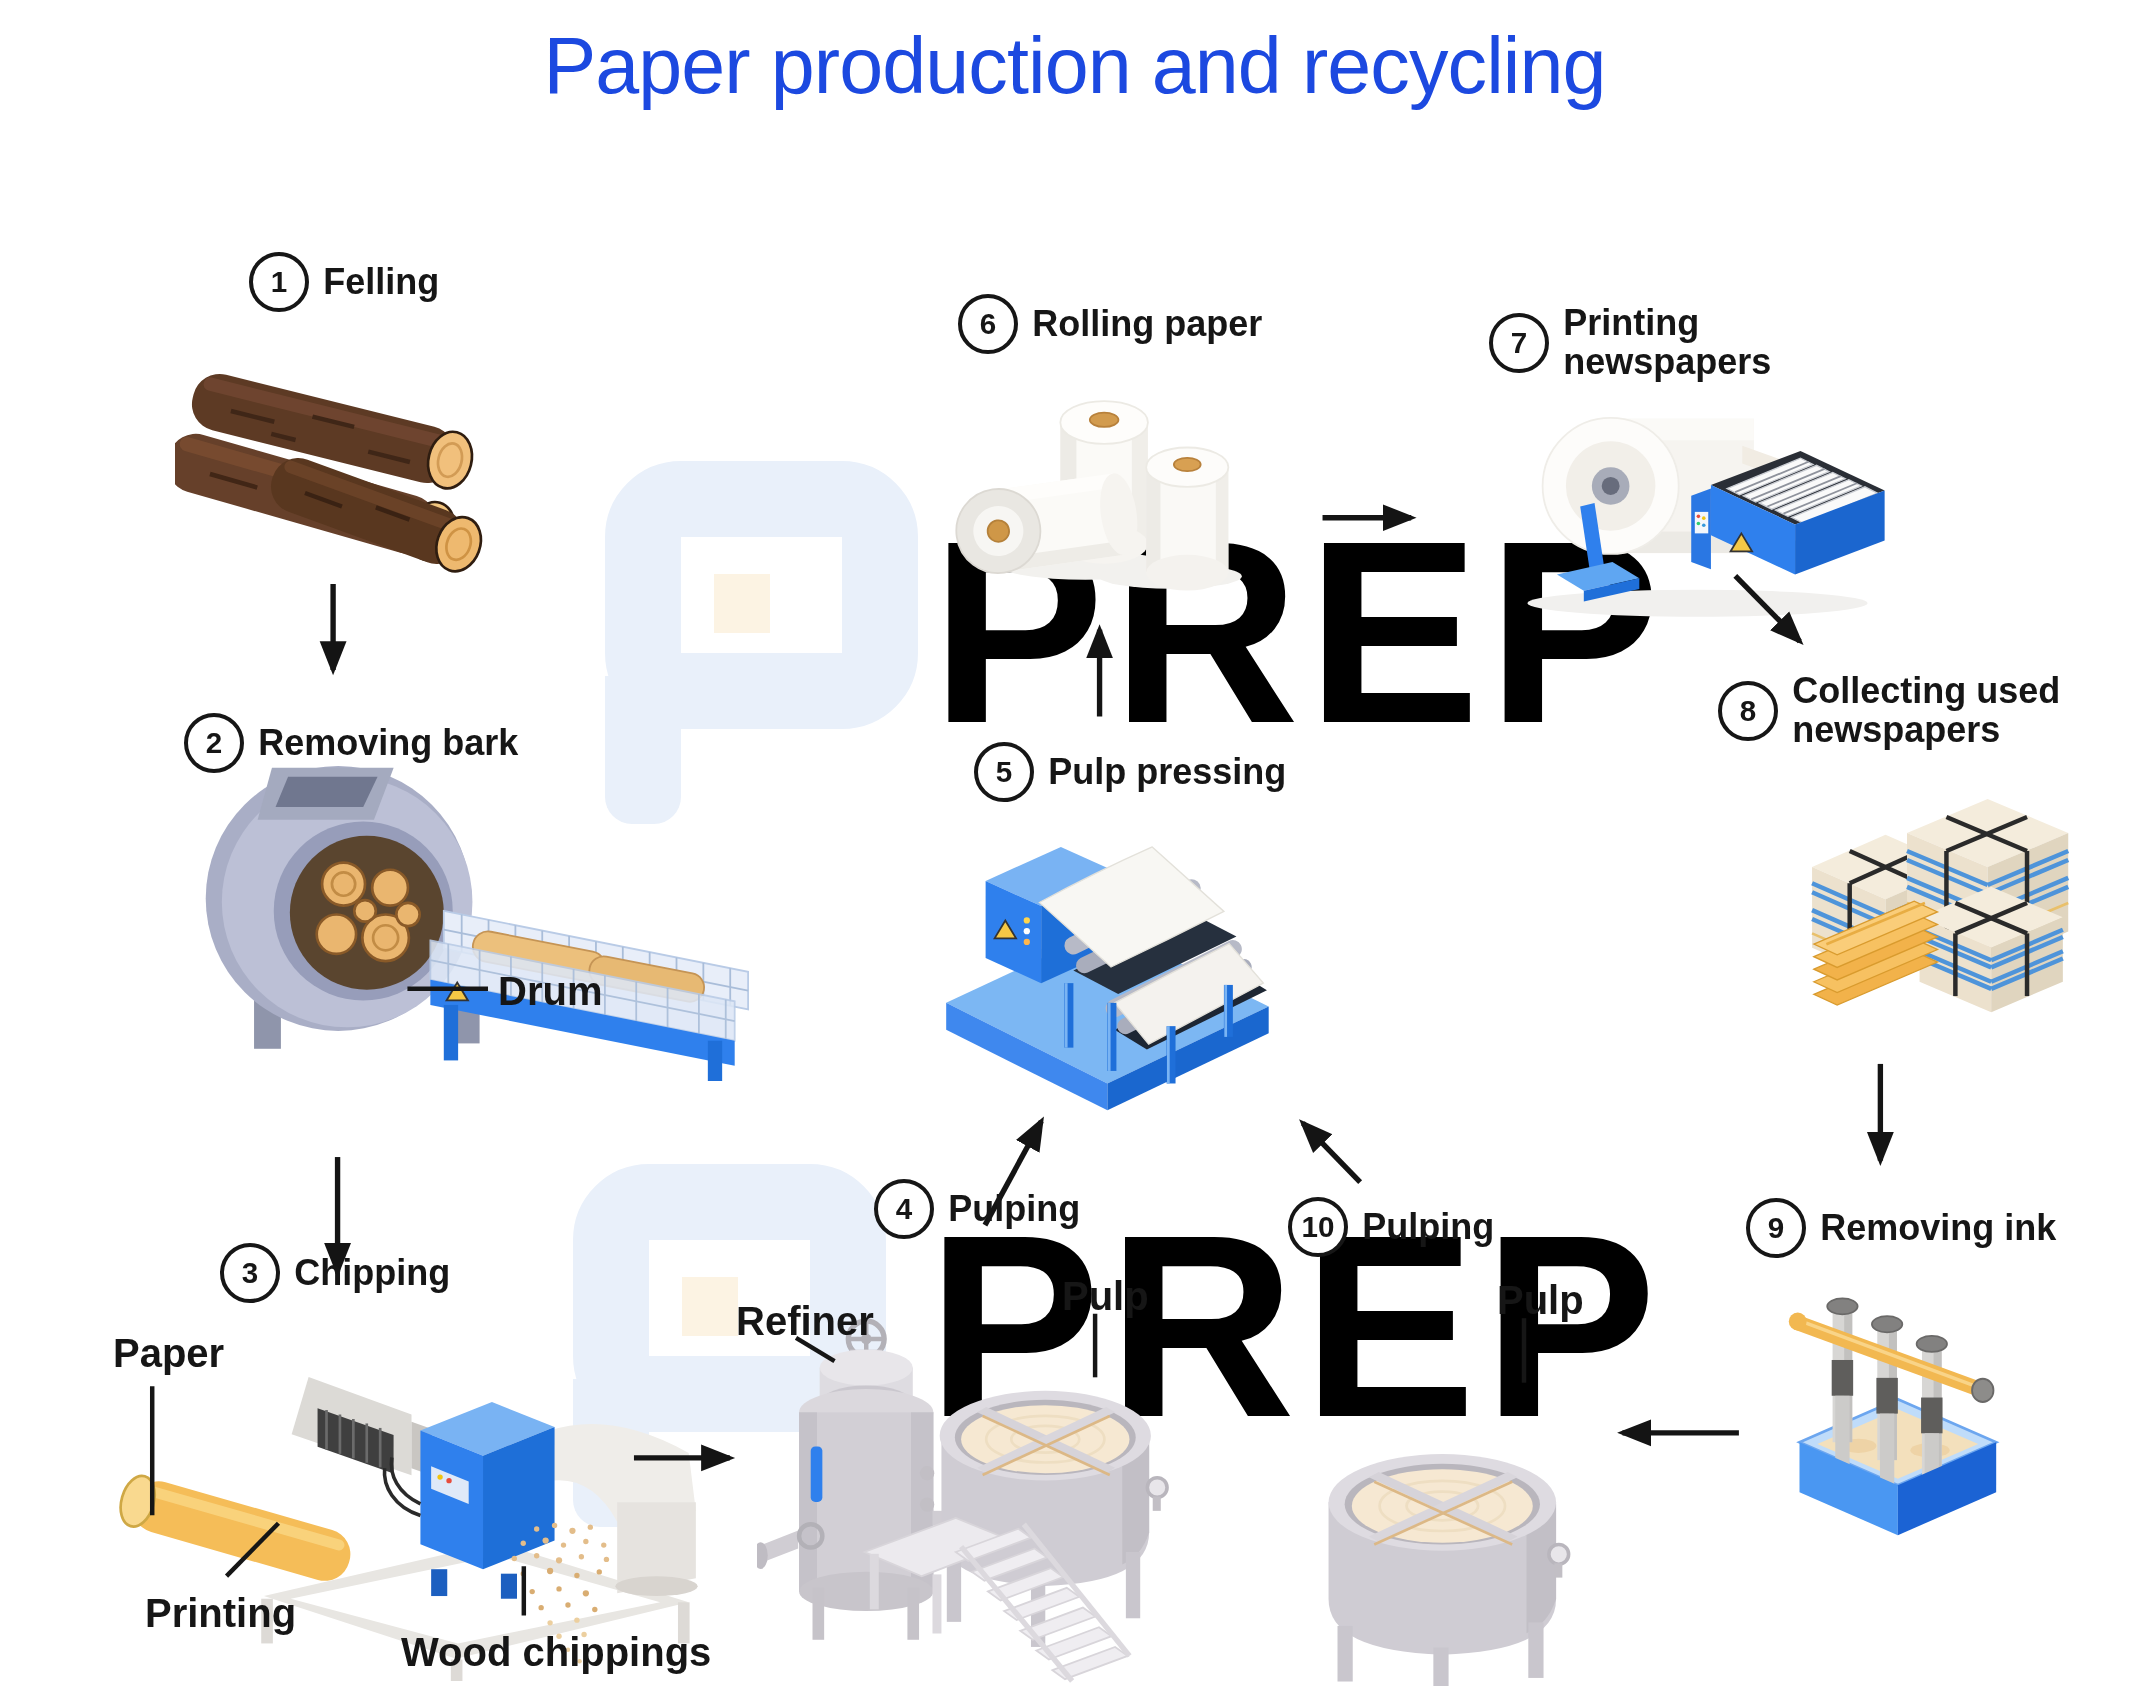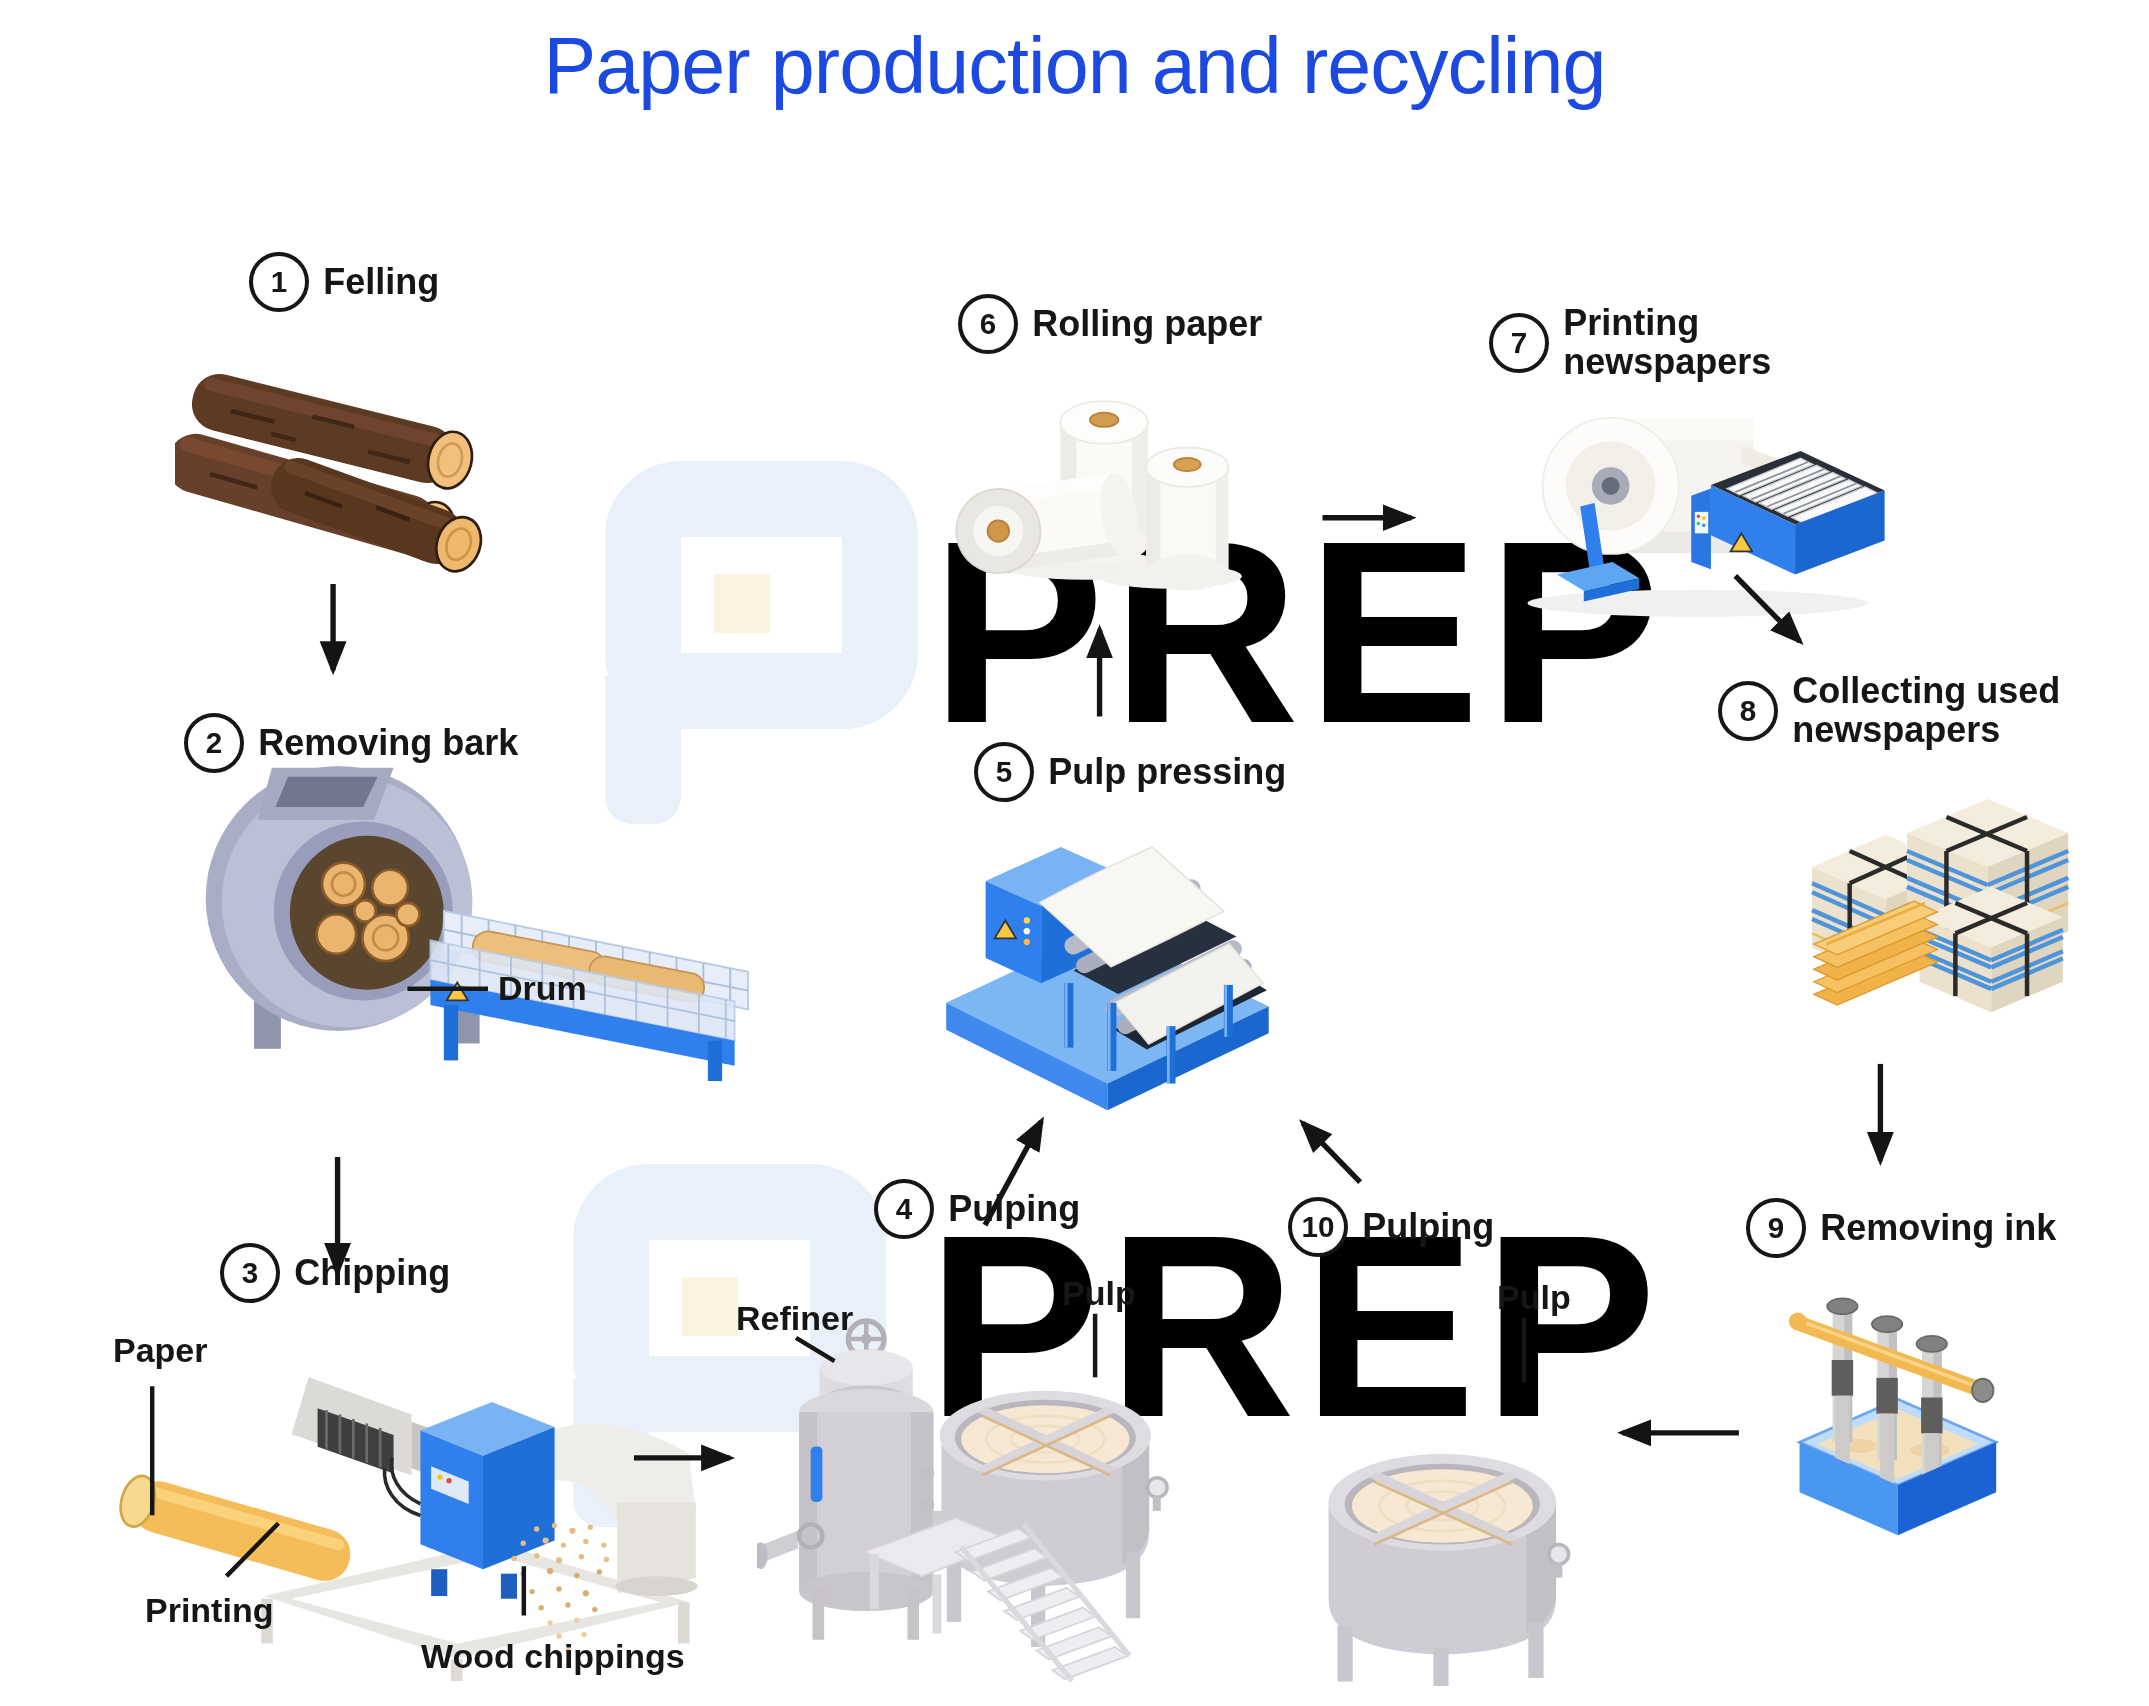--- a/index.html
+++ b/index.html
@@ -18,21 +18,21 @@
   .wm-square{position:absolute;width:56px;height:59px;background:#fcf3e3;}
   .wm-text{position:absolute;font-size:260px;font-weight:700;color:#000000;letter-spacing:7.2px;line-height:1;}
   
   .step{position:absolute;display:flex;align-items:center;gap:14.3px;}
   .badge{
     width:52px;height:52px;border:4.5px solid #161616;border-radius:50%;
     display:flex;align-items:center;justify-content:center;
     font-size:29.6px;font-weight:700;background:#ffffff;flex:0 0 auto;
   }
   .slabel{font-size:36px;font-weight:700;line-height:1.08;}
-  .ann{position:absolute;font-size:34px;font-weight:700;}
+  .ann{position:absolute;font-size:40px;font-weight:700;}
   .overlay{position:absolute;left:0;top:0;z-index:40;pointer-events:none;}
   .art{position:absolute;z-index:10;}
   .lbl-layer{z-index:50;}
 </style>
 </head>
 <body>
 
 <div class="canvas">
 
   <div class="wm" style="left:605px;top:461px;">
@@ -571,19 +571,19 @@
     <div class="slabel">Removing ink</div>
   </div>
   <div class="step lbl-layer" style="left:1288px;top:1197px;">
     <div class="badge">10</div>
     <div class="slabel">Pulping</div>
   </div>
 
   <div class="ann lbl-layer" style="left:498px;top:969px;">Drum</div>
   <div class="ann lbl-layer" style="left:113px;top:1331px;">Paper</div>
   <div class="ann lbl-layer" style="left:145px;top:1591px;">Printing</div>
-  <div class="ann lbl-layer" style="left:421px;top:1630px;margin-top:7px;">Wood chippings</div>
+  <div class="ann lbl-layer" style="left:401px;top:1630px;">Wood chippings</div>
   <div class="ann lbl-layer" style="left:736px;top:1299px;">Refiner</div>
   <div class="ann lbl-layer" style="left:1062px;top:1274px;">Pulp</div>
   <div class="ann lbl-layer" style="left:1497px;top:1278px;">Pulp</div>
 
 </div>
 
 
 </body></html>

